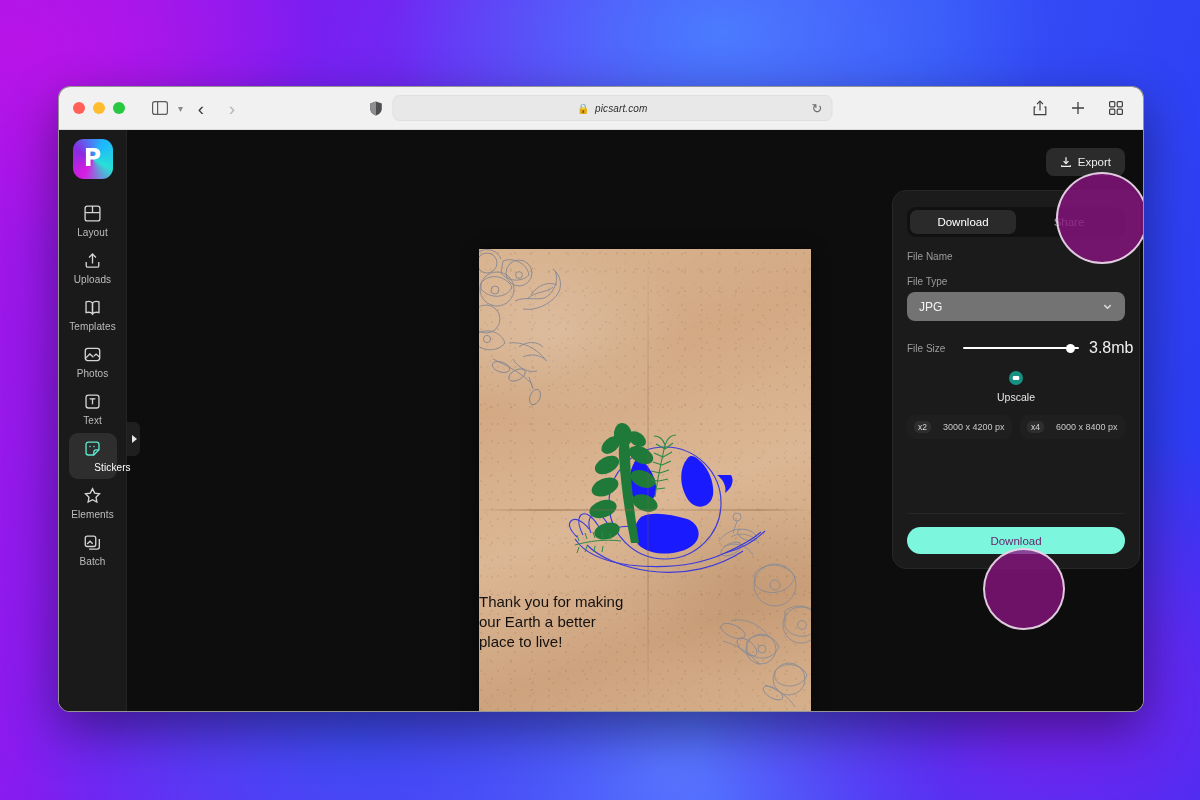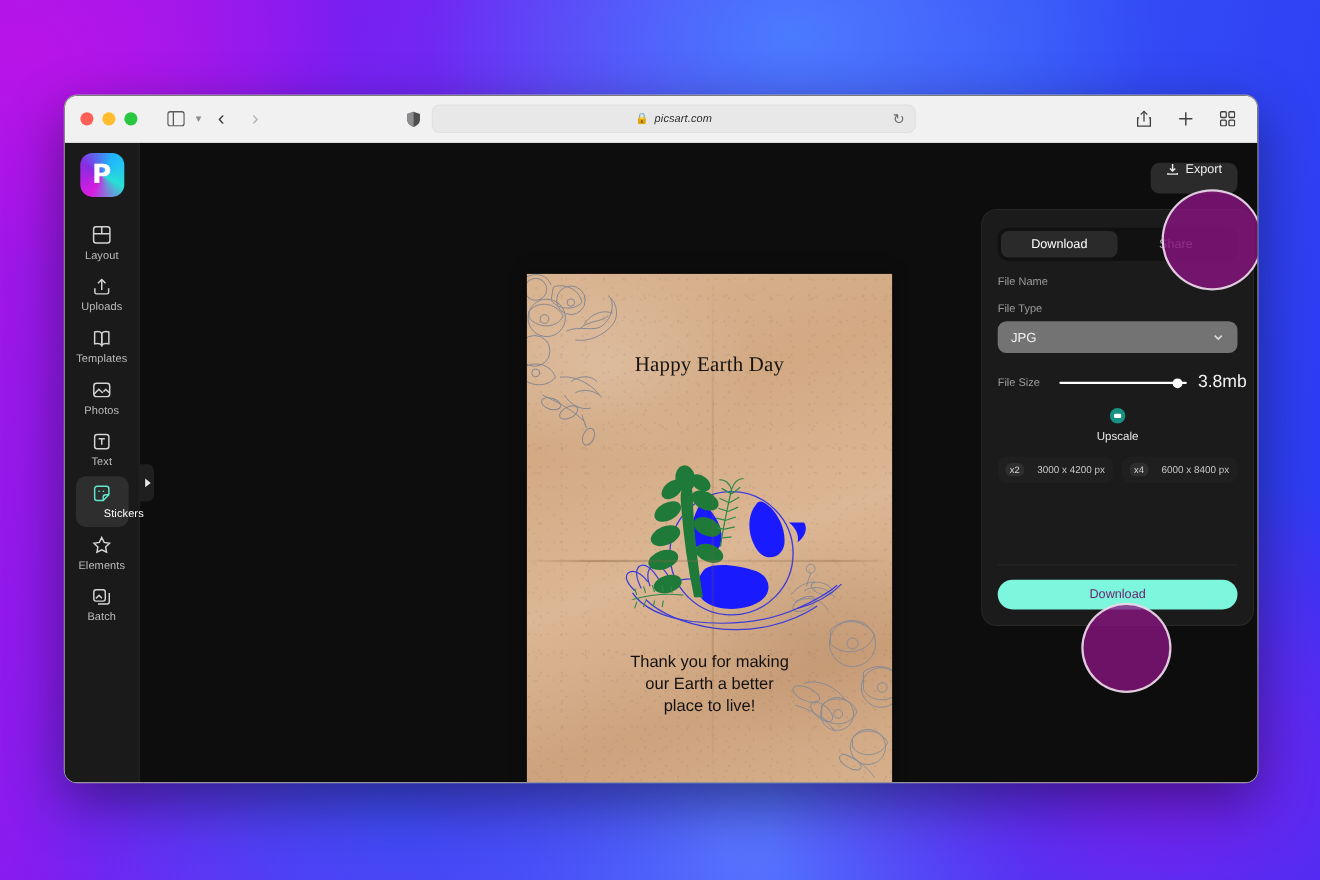--- a/index.html
+++ b/index.html
@@ -136,31 +136,31 @@
       radial-gradient(circle at 54% 88%, rgba(110,80,55,.26) 0 1px, transparent 1px),
       radial-gradient(circle at 24% 74%, rgba(110,80,55,.20) 0 1px, transparent 1px);
     background-size: 17px 19px, 23px 21px, 19px 17px, 29px 25px, 21px 23px, 25px 27px;
   }
   .card-title {
     position: absolute; left: 0; right: 0; top: 72px; text-align: center;
     font-family: "Liberation Serif", serif;
     font-size: 19px; color: #171310; letter-spacing: .2px;
   }
   .card-msg {
-    position: absolute; left: 0; right: 0; top: 343px; text-align: center;
+    position: absolute; left: 0; right: 0; top: 343px; text-align: left;
     font-family: "Liberation Sans", sans-serif;
     font-size: 15px; line-height: 1.33; color: #131110; font-weight: 400;
   }
   .art { position: absolute; inset: 0; }
 
   
   .export-btn {
     position: absolute; right: 18px; top: 18px;
     height: 28px; padding: 0 14px; border-radius: 8px;
-    background: #2b2b2b; display: flex; align-items: flex-start; gap: 6px;
+    background: #2b2b2b; display: flex; align-items: center; gap: 6px;
     color: #ededed; font-size: 11.5px; z-index: 6;
   }
   .export-btn svg { width: 12px; height: 12px; stroke: #ededed; fill: none; stroke-width: 1.5; }
 
   .xpanel {
     position: absolute; right: 3px; top: 60px; width: 248px;
     background: #1b1b1b; border: 1px solid #272727; border-radius: 14px;
     padding: 16px 14px 14px; z-index: 4;
   }
   .seg {
@@ -513,21 +513,20 @@
             <path d="M100 298 L98 304"></path>
               <path d="M108 297 L106 303"></path>
               <path d="M116 297 L115 303"></path>
             <path d="M124 297 L123 303"></path>
           </g>
         </svg>
 
         <div class="card-fold"></div>
         <div class="card-fold2"></div>
 
-        <div class="card-title">Happy Earth Day</div>
         <div class="card-msg">
           <span>Thank you for making</span><br>
           <span>our Earth a better</span><br>
           <span>place to live!</span>
         </div>
       </div>
 
       <div class="export-btn">
         <svg viewBox="0 0 14 14">
           <path d="M7 1.4 V8.6"></path>

